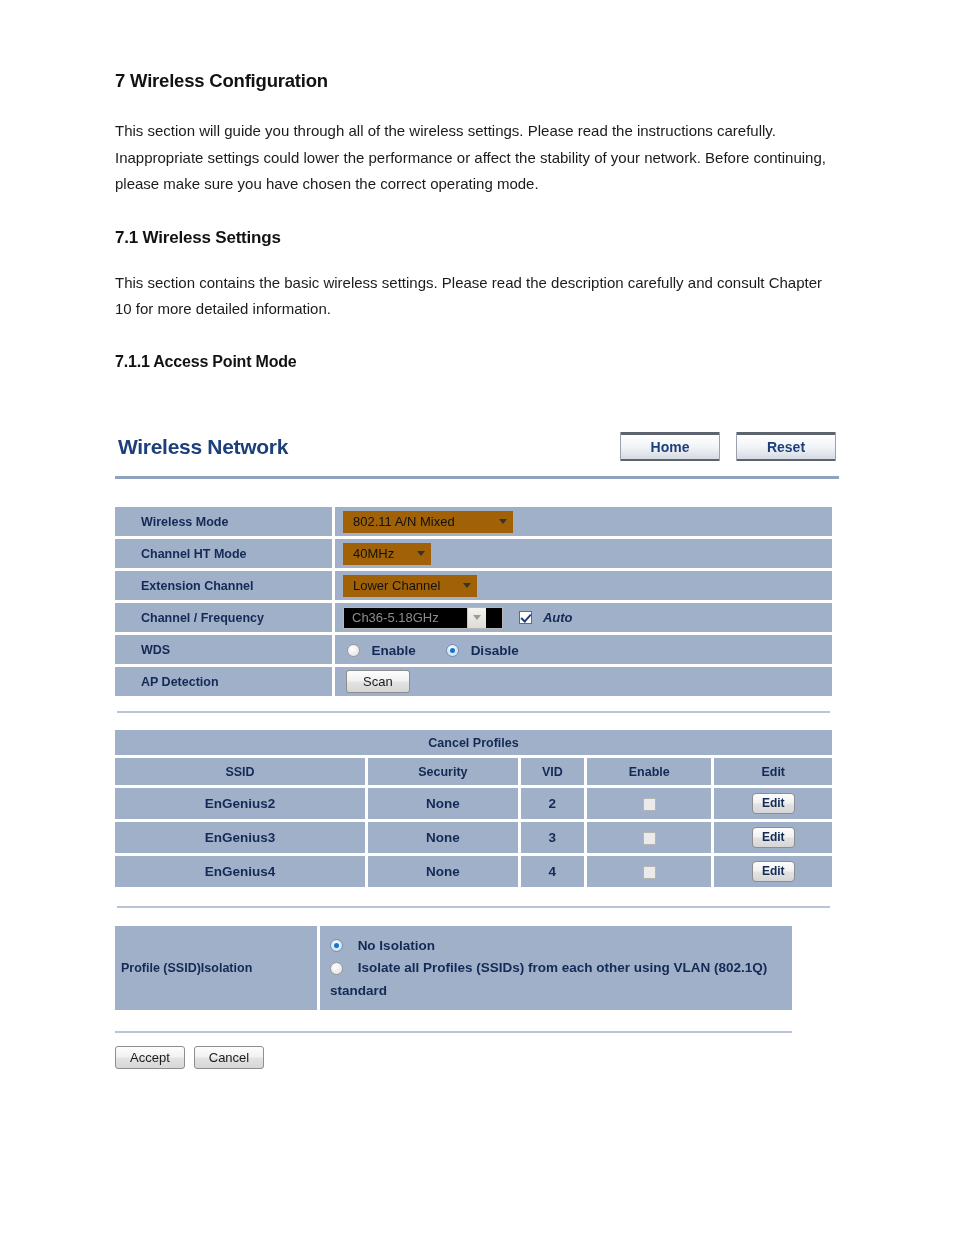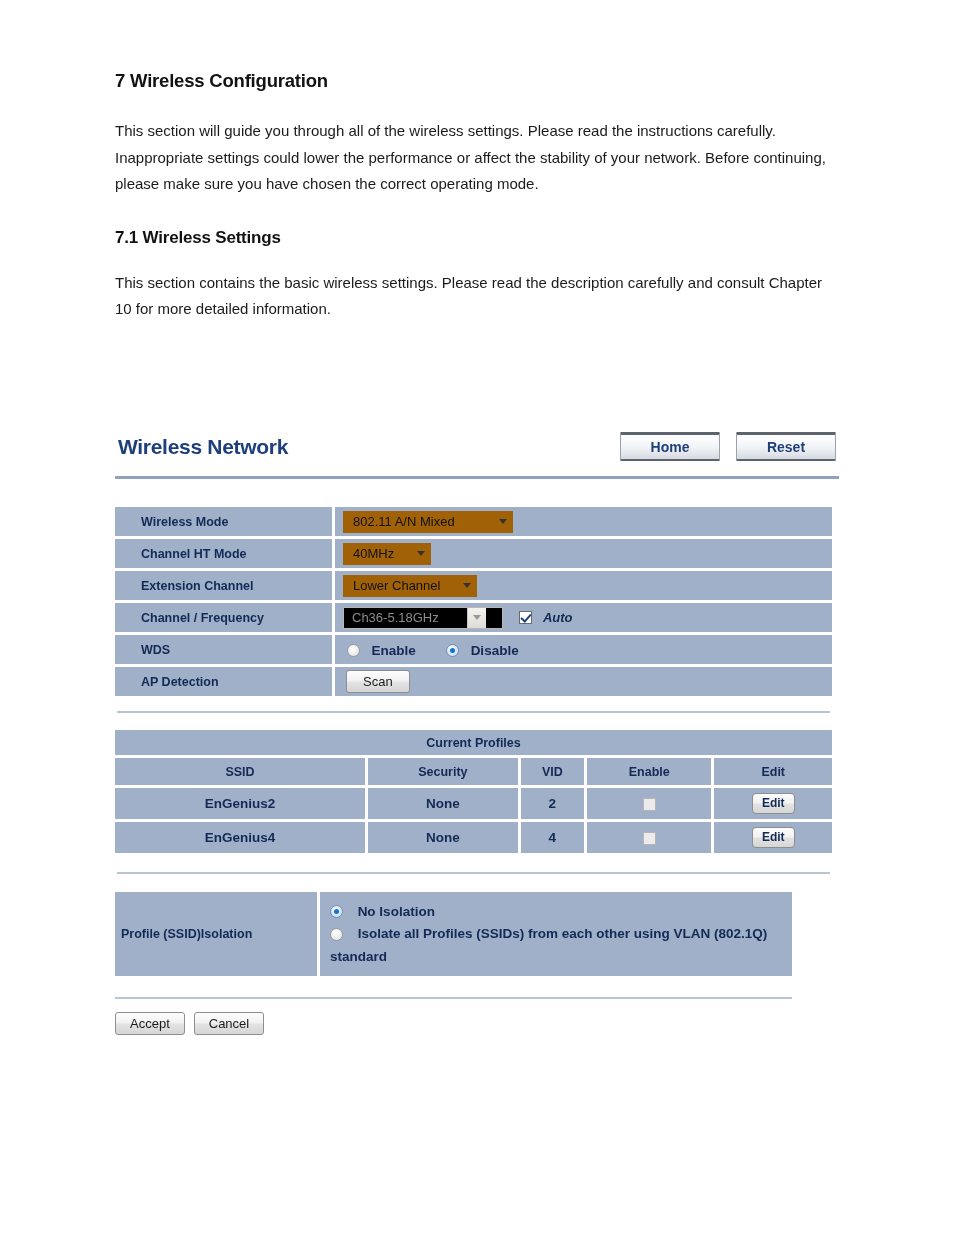--- a/index.html
+++ b/index.html
@@ -326,20 +326,21 @@
   .footer-btns { margin-top: 13px; display: flex; gap: 9px; }
 </style>
 </head>
 <body>
 
 <div class="doc">
   <h1 class="doc-h1">7 Wireless Configuration</h1>
   <p class="doc-p">This section will guide you through all of the wireless settings. Please read the instructions carefully. Inappropriate settings could lower the performance or affect the stability of your network. Before continuing, please make sure you have chosen the correct operating mode.</p>
   <h2 class="doc-h2">7.1 Wireless Settings</h2>
   <p class="doc-p">This section contains the basic wireless settings. Please read the description carefully and consult Chapter 10 for more detailed information.</p>
+  <h3 class="doc-h3">7.1.1 Access Point Mode</h3>
 </div>
 
 <div class="shot">
 
   <div class="shot-header">
     <div class="shot-title">Wireless Network</div>
     <div class="hdr-btns">
       <button class="hdr-btn">Home</button>
       <button class="hdr-btn">Reset</button>
     </div>
@@ -410,37 +411,44 @@
         </td>
       </tr>
     </tbody>
   </table>
 
   <div class="sep"></div>
 
   <table class="profiles">
     <tbody>
       <tr class="title">
-        <td colspan="5">Current Profiles</td>
+        <td colspan="5">Cancel Profiles</td>
       </tr>
       <tr>
         <th class="col-ssid">SSID</th>
         <th class="col-sec">Security</th>
         <th class="col-vid">VID</th>
         <th class="col-en">Enable</th>
         <th class="col-edit">Edit</th>
       </tr>
       <tr class="rowdata">
         <td>EnGenius2</td>
         <td>None</td>
         <td>2</td>
         <td><span class="chk off"></span></td>
         <td><button class="btn3d btn-edit">Edit</button></td>
       </tr>
       <tr class="rowdata">
+        <td>EnGenius3</td>
+        <td>None</td>
+        <td>3</td>
+        <td><span class="chk off"></span></td>
+        <td><button class="btn3d btn-edit">Edit</button></td>
+      </tr>
+      <tr class="rowdata">
         <td>EnGenius4</td>
         <td>None</td>
         <td>4</td>
         <td><span class="chk off"></span></td>
         <td><button class="btn3d btn-edit">Edit</button></td>
       </tr>
     </tbody>
   </table>
 
   <div class="sep" style="margin-top:16px;"></div>

